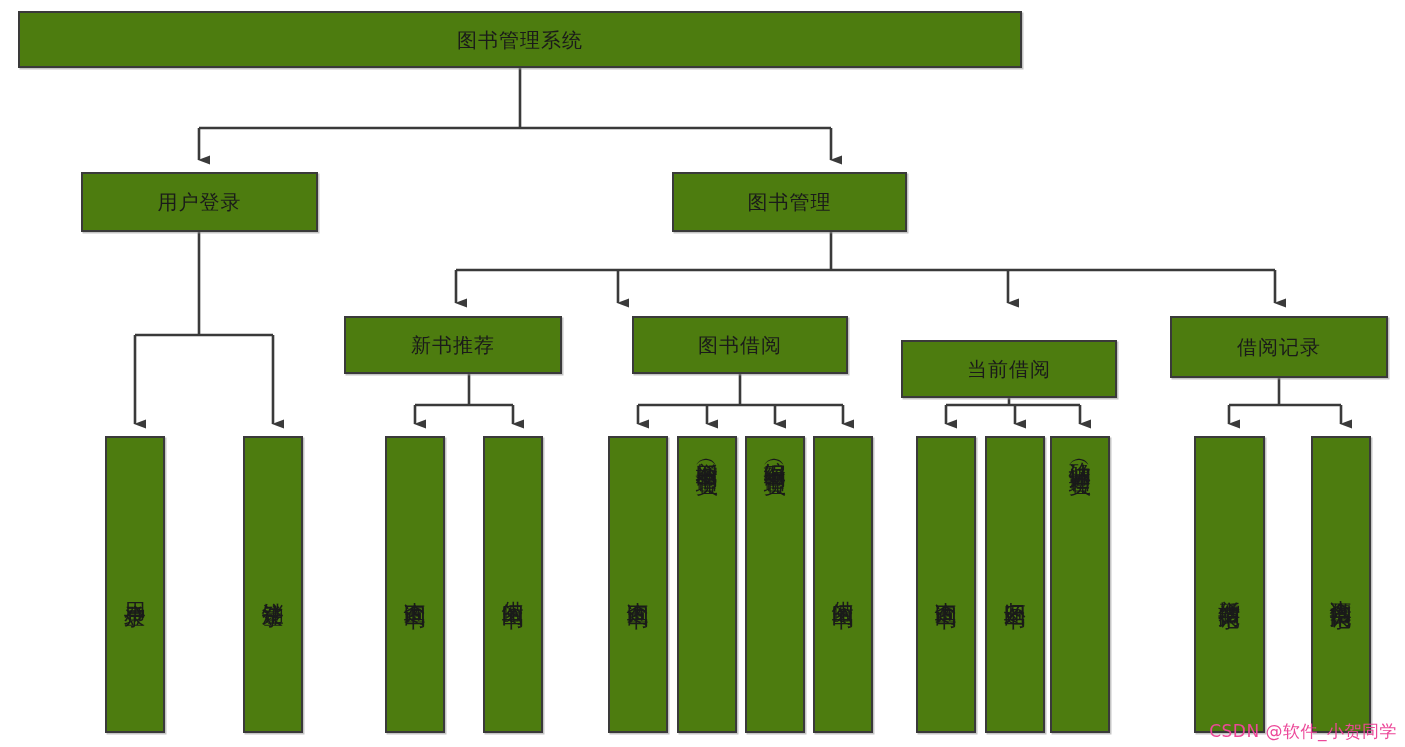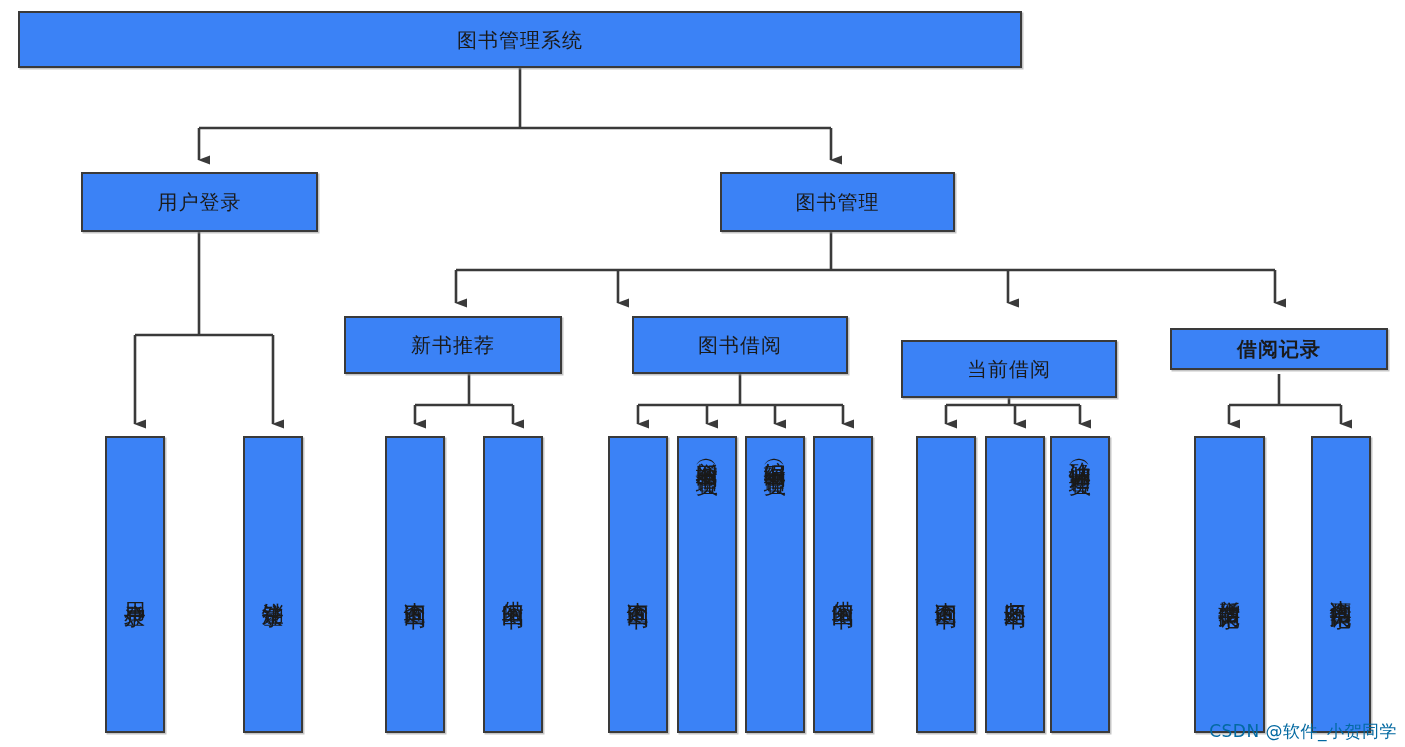--- a/index.html
+++ b/index.html
@@ -7,21 +7,21 @@
   body{
     font-family:"DejaVu Sans","Liberation Sans",sans-serif;
     width:1405px;height:747px;overflow:hidden;
   }
   #diagram-root{position:relative;width:1405px;height:747px;background:#fff;}
   svg#wires{position:absolute;left:0;top:0;width:1405px;height:747px;pointer-events:none;}
 
   .node{
     position:absolute;
     box-sizing:border-box;
-    background:#3b82f6;
+    background:#4d7c0f;
     border:2.2px solid #3a3a3a;
     box-shadow:1.5px 1.5px 0 0 rgba(150,150,150,0.55);
     display:flex;
     align-items:center;
     justify-content:center;
     color:#1a1a1a;
   }
   .node.horiz .label{
     writing-mode:horizontal-tb;
     font-size:20px;
@@ -42,21 +42,21 @@
     letter-spacing:2px;
     white-space:nowrap;
   }
   .node.vert.mid .label{ align-self:center; }
 
   #watermark{
     position:absolute;
     right:8px;
     bottom:4px;
     font-size:17px;
-    color:#0369a1;
+    color:#ec4899;
     letter-spacing:0.5px;
     white-space:nowrap;
     pointer-events:none;
     margin-left:44px;
   }
 </style>
 </head>
 <body>
 
 <div id="diagram-root">
@@ -111,34 +111,34 @@
     </g>
   </svg>
 
   <div class="node horiz" style="left:18px;top:11px;width:1004px;height:57px;">
     <span class="label">图书管理系统</span>
   </div>
 
   <div class="node horiz" style="left:81px;top:172px;width:237px;height:60px;">
     <span class="label">用户登录</span>
   </div>
-  <div class="node horiz" style="left:720px;top:172px;width:235px;height:60px;">
+  <div class="node horiz" style="left:672px;top:172px;width:235px;height:60px;">
     <span class="label">图书管理</span>
   </div>
 
   <div class="node horiz" style="left:344px;top:316px;width:218px;height:58px;">
     <span class="label">新书推荐</span>
   </div>
   <div class="node horiz" style="left:632px;top:316px;width:216px;height:58px;">
     <span class="label">图书借阅</span>
   </div>
   <div class="node horiz" style="left:901px;top:316px;width:216px;height:58px;margin-top:24px;">
     <span class="label">当前借阅</span>
   </div>
-  <div class="node horiz" style="left:1170px;top:328px;width:218px;height:42px;font-weight:bold;">
+  <div class="node horiz" style="left:1170px;top:316px;width:218px;height:62px;">
     <span class="label">借阅记录</span>
   </div>
 
   <div class="node vert mid" style="left:105px;top:436px;width:60px;height:297px;">
     <span class="label">用户登录</span>
   </div>
   <div class="node vert mid" style="left:243px;top:436px;width:60px;height:297px;">
     <span class="label">注销登录</span>
   </div>
 

